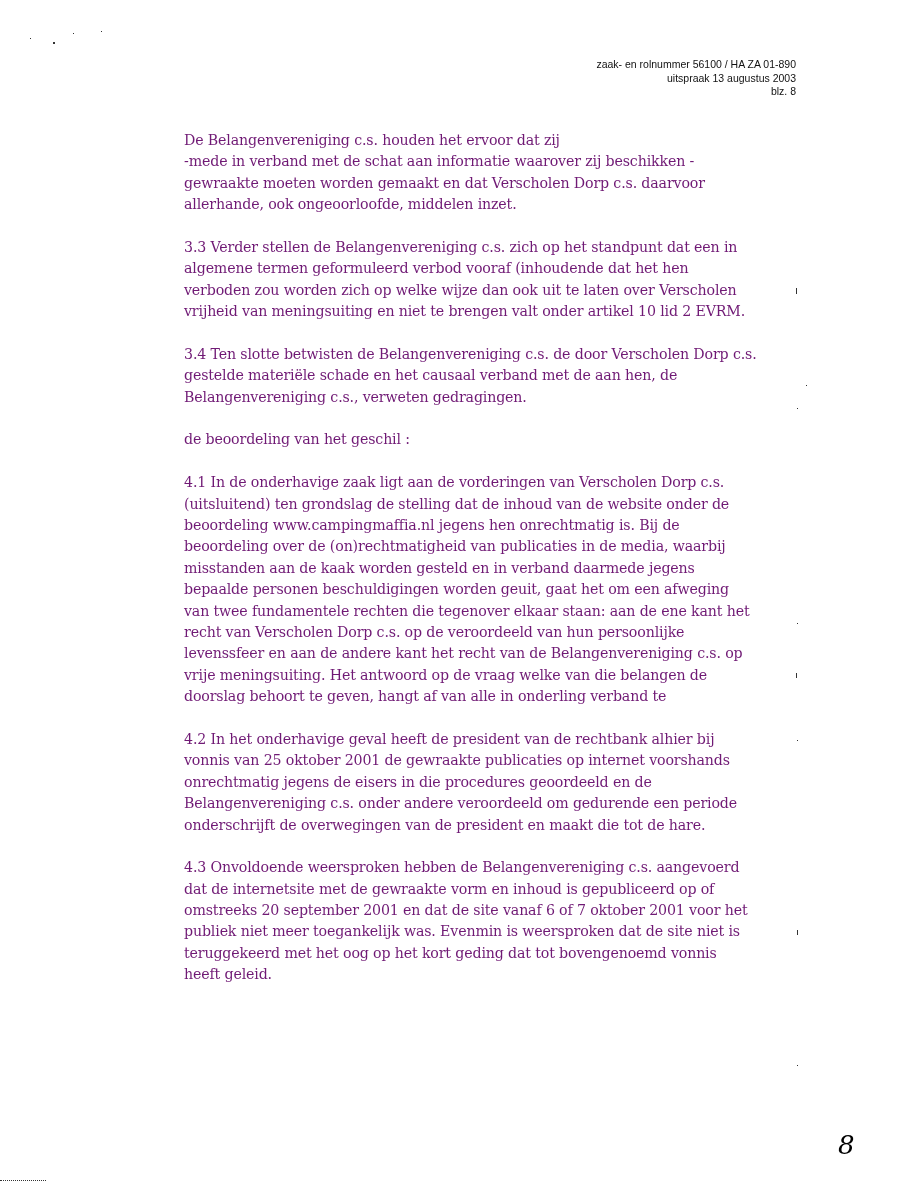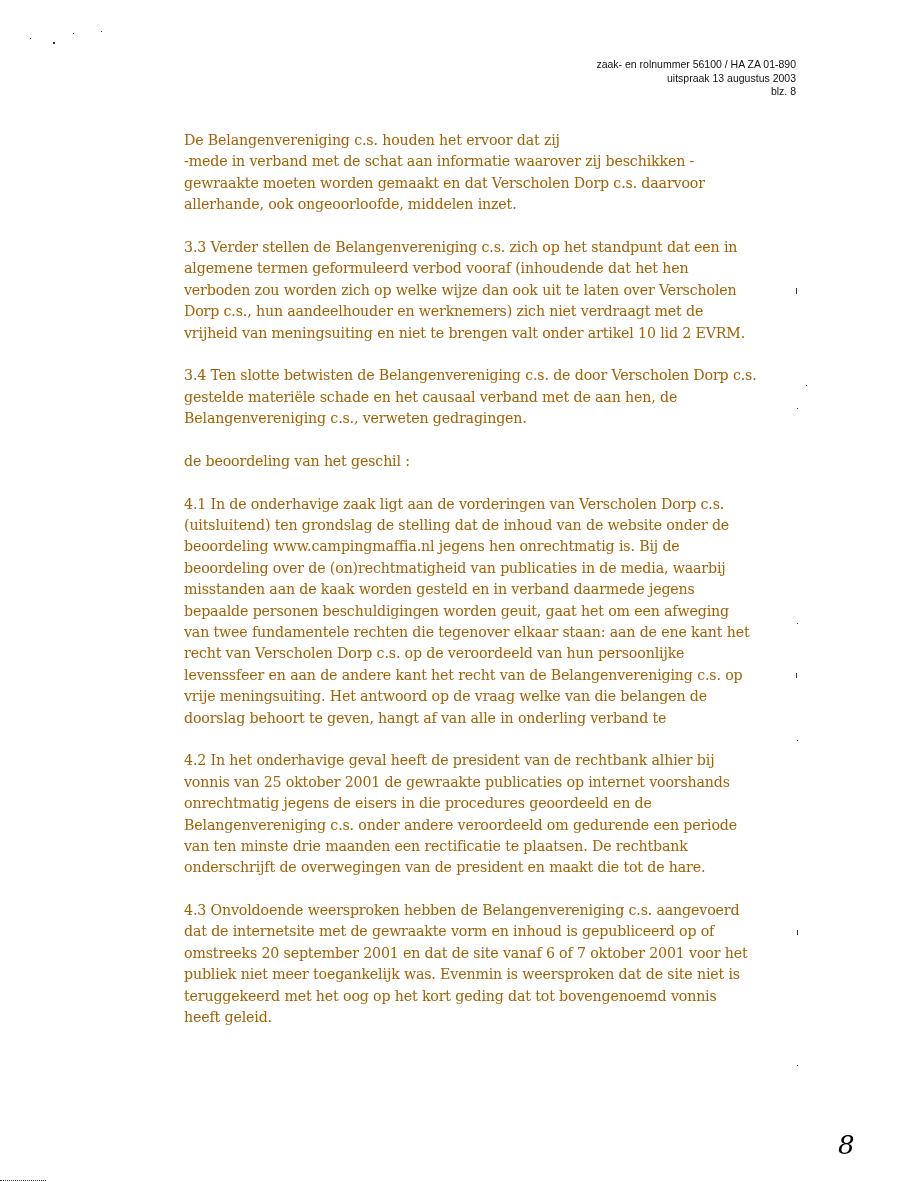--- a/index.html
+++ b/index.html
@@ -1,21 +1,21 @@
 <!DOCTYPE html>
 <html><head>
 <meta charset="utf-8">
 <style>
   html, body { margin: 0; padding: 0; background: #ffffff; }
   body { width: 900px; height: 1182px; position: relative; overflow: hidden; }
   .page { position: absolute; left: 0; top: 0; width: 900px; height: 1182px; background: #fff; }
   .header { position: absolute; right: 104px; top: 58px; text-align: right;
             font-family: "Liberation Sans", sans-serif; font-size: 10.5px; line-height: 13.5px; color: #111; }
   .body-text { position: absolute; left: 184px; top: 130px; width: 620px;
-               font-family: "DejaVu Serif", serif; font-size: 14.2px; color: #a16207; letter-spacing: -0.15px; }
+               font-family: "DejaVu Serif", serif; font-size: 14.2px; color: #701a75; letter-spacing: -0.15px; }
   .para { margin: 0 0 21.4px 0; }
   .line { display: block; height: 21.4px; line-height: 21.4px; white-space: nowrap; }
   .link { }
   .handnum { position: absolute; left: 838px; top: 1130px; font-family: "DejaVu Serif", serif;
              font-style: italic; font-size: 26px; color: #000; }
   .speck { position: absolute; width: 2px; height: 2px; background: #333; }
   .dotted { position: absolute; left: 0; top: 1180px; width: 46px; border-top: 1px dotted #333; }
 </style>
 </head>
 <body>
@@ -32,21 +32,20 @@
       <div class="para">
         <span class="line">De Belangenvereniging c.s. houden het ervoor dat zij</span>
         <span class="line">-mede in verband met de schat aan informatie waarover zij beschikken -</span>
         <span class="line">gewraakte moeten worden gemaakt en dat Verscholen Dorp c.s. daarvoor</span>
         <span class="line">allerhande, ook ongeoorloofde, middelen inzet.</span>
       </div>
       <div class="para">
         <span class="line">3.3 Verder stellen de Belangenvereniging c.s. zich op het standpunt dat een in</span>
         <span class="line">algemene termen geformuleerd verbod vooraf (inhoudende dat het hen</span>
         <span class="line">verboden zou worden zich op welke wijze dan ook uit te laten over Verscholen</span>
-        <span class="line">Dorp c.s., hun aandeelhouder en werknemers) zich niet verdraagt met de</span>
         <span class="line">vrijheid van meningsuiting en niet te brengen valt onder artikel 10 lid 2 EVRM.</span>
       </div>
       <div class="para">
         <span class="line">3.4 Ten slotte betwisten de Belangenvereniging c.s. de door Verscholen Dorp c.s.</span>
         <span class="line">gestelde materiële schade en het causaal verband met de aan hen, de</span>
         <span class="line">Belangenvereniging c.s., verweten gedragingen.</span>
       </div>
       <div class="para">
         <span class="line">de beoordeling van het geschil :</span>
       </div>
@@ -61,21 +60,20 @@
         <span class="line">recht van Verscholen Dorp c.s. op de veroordeeld van hun persoonlijke</span>
         <span class="line">levenssfeer en aan de andere kant het recht van de Belangenvereniging c.s. op</span>
         <span class="line">vrije meningsuiting. Het antwoord op de vraag welke van die belangen de</span>
         <span class="line">doorslag behoort te geven, hangt af van alle in onderling verband te</span>
       </div>
       <div class="para">
         <span class="line">4.2 In het onderhavige geval heeft de president van de rechtbank alhier bij</span>
         <span class="line">vonnis van 25 oktober 2001 de gewraakte publicaties op internet voorshands</span>
         <span class="line">onrechtmatig jegens de eisers in die procedures geoordeeld en de</span>
         <span class="line">Belangenvereniging c.s. onder andere veroordeeld om gedurende een periode</span>
-        <span class="line">van ten minste drie maanden een rectificatie te plaatsen. De rechtbank</span>
         <span class="line">onderschrijft de overwegingen van de president en maakt die tot de hare.</span>
       </div>
       <div class="para">
         <span class="line">4.3 Onvoldoende weersproken hebben de Belangenvereniging c.s. aangevoerd</span>
         <span class="line">dat de internetsite met de gewraakte vorm en inhoud is gepubliceerd op of</span>
         <span class="line">omstreeks 20 september 2001 en dat de site vanaf 6 of 7 oktober 2001 voor het</span>
         <span class="line">publiek niet meer toegankelijk was. Evenmin is weersproken dat de site niet is</span>
         <span class="line">teruggekeerd met het oog op het kort geding dat tot bovengenoemd vonnis</span>
         <span class="line">heeft geleid.</span>
       </div>

